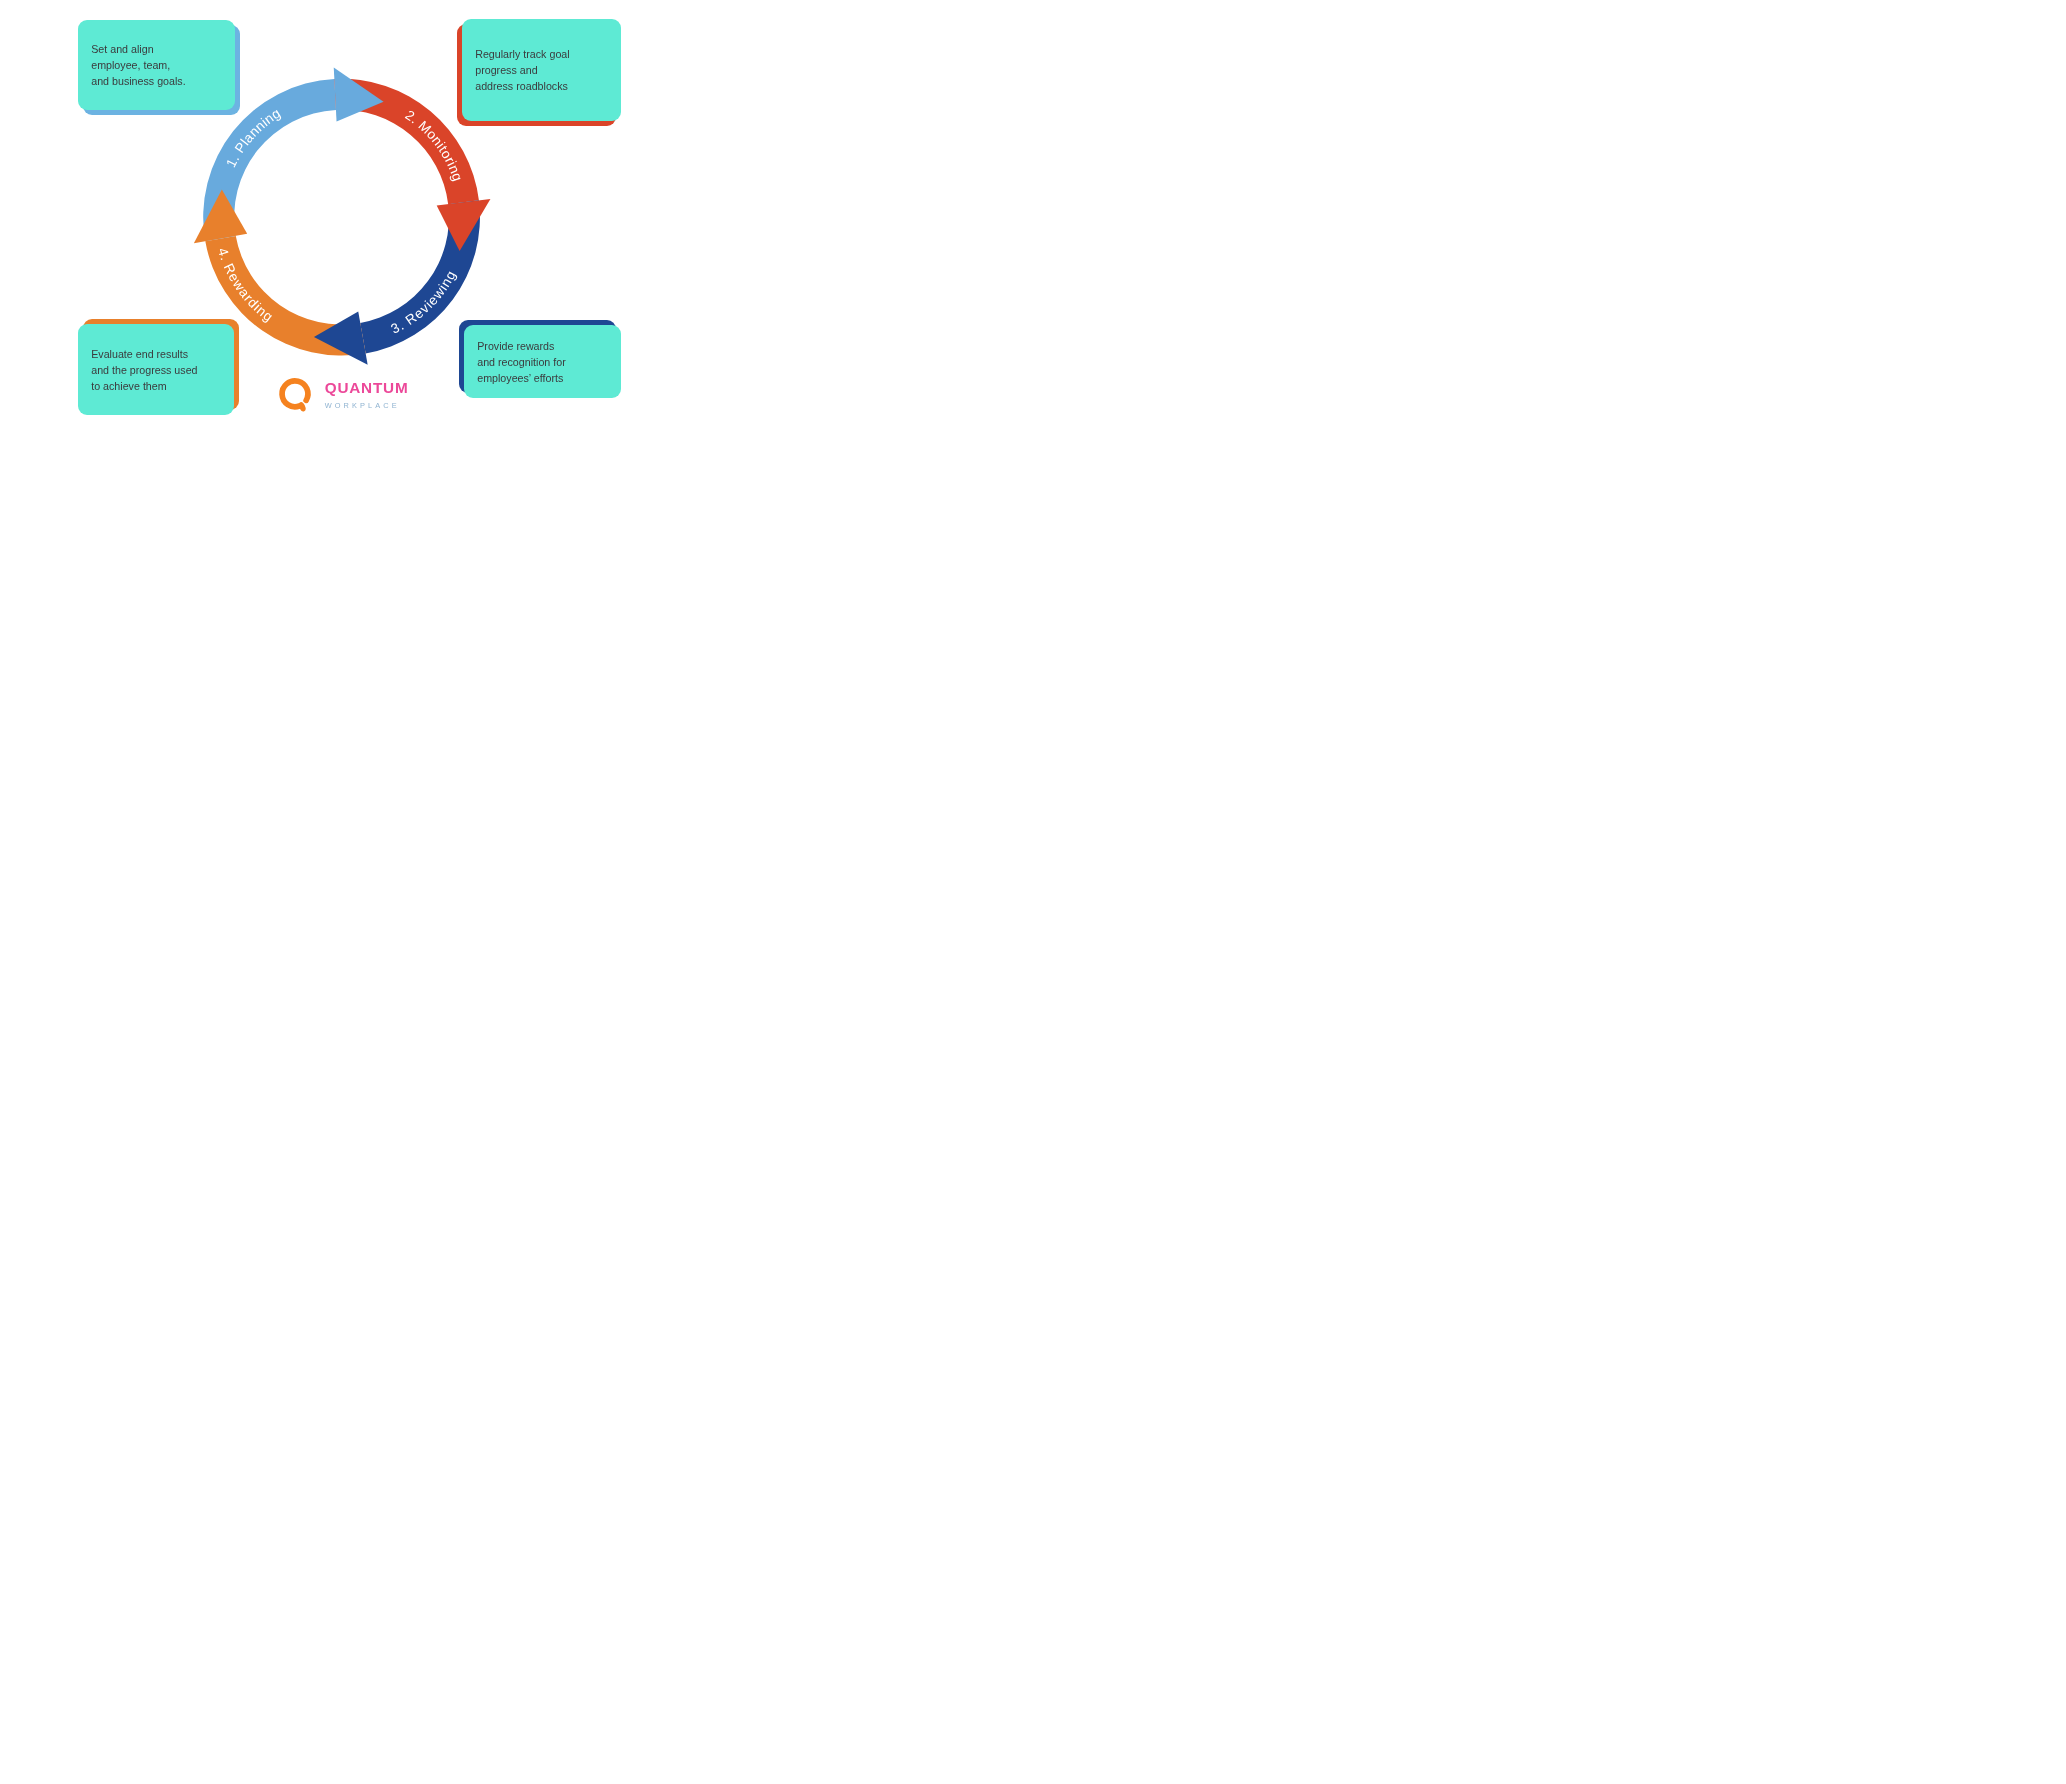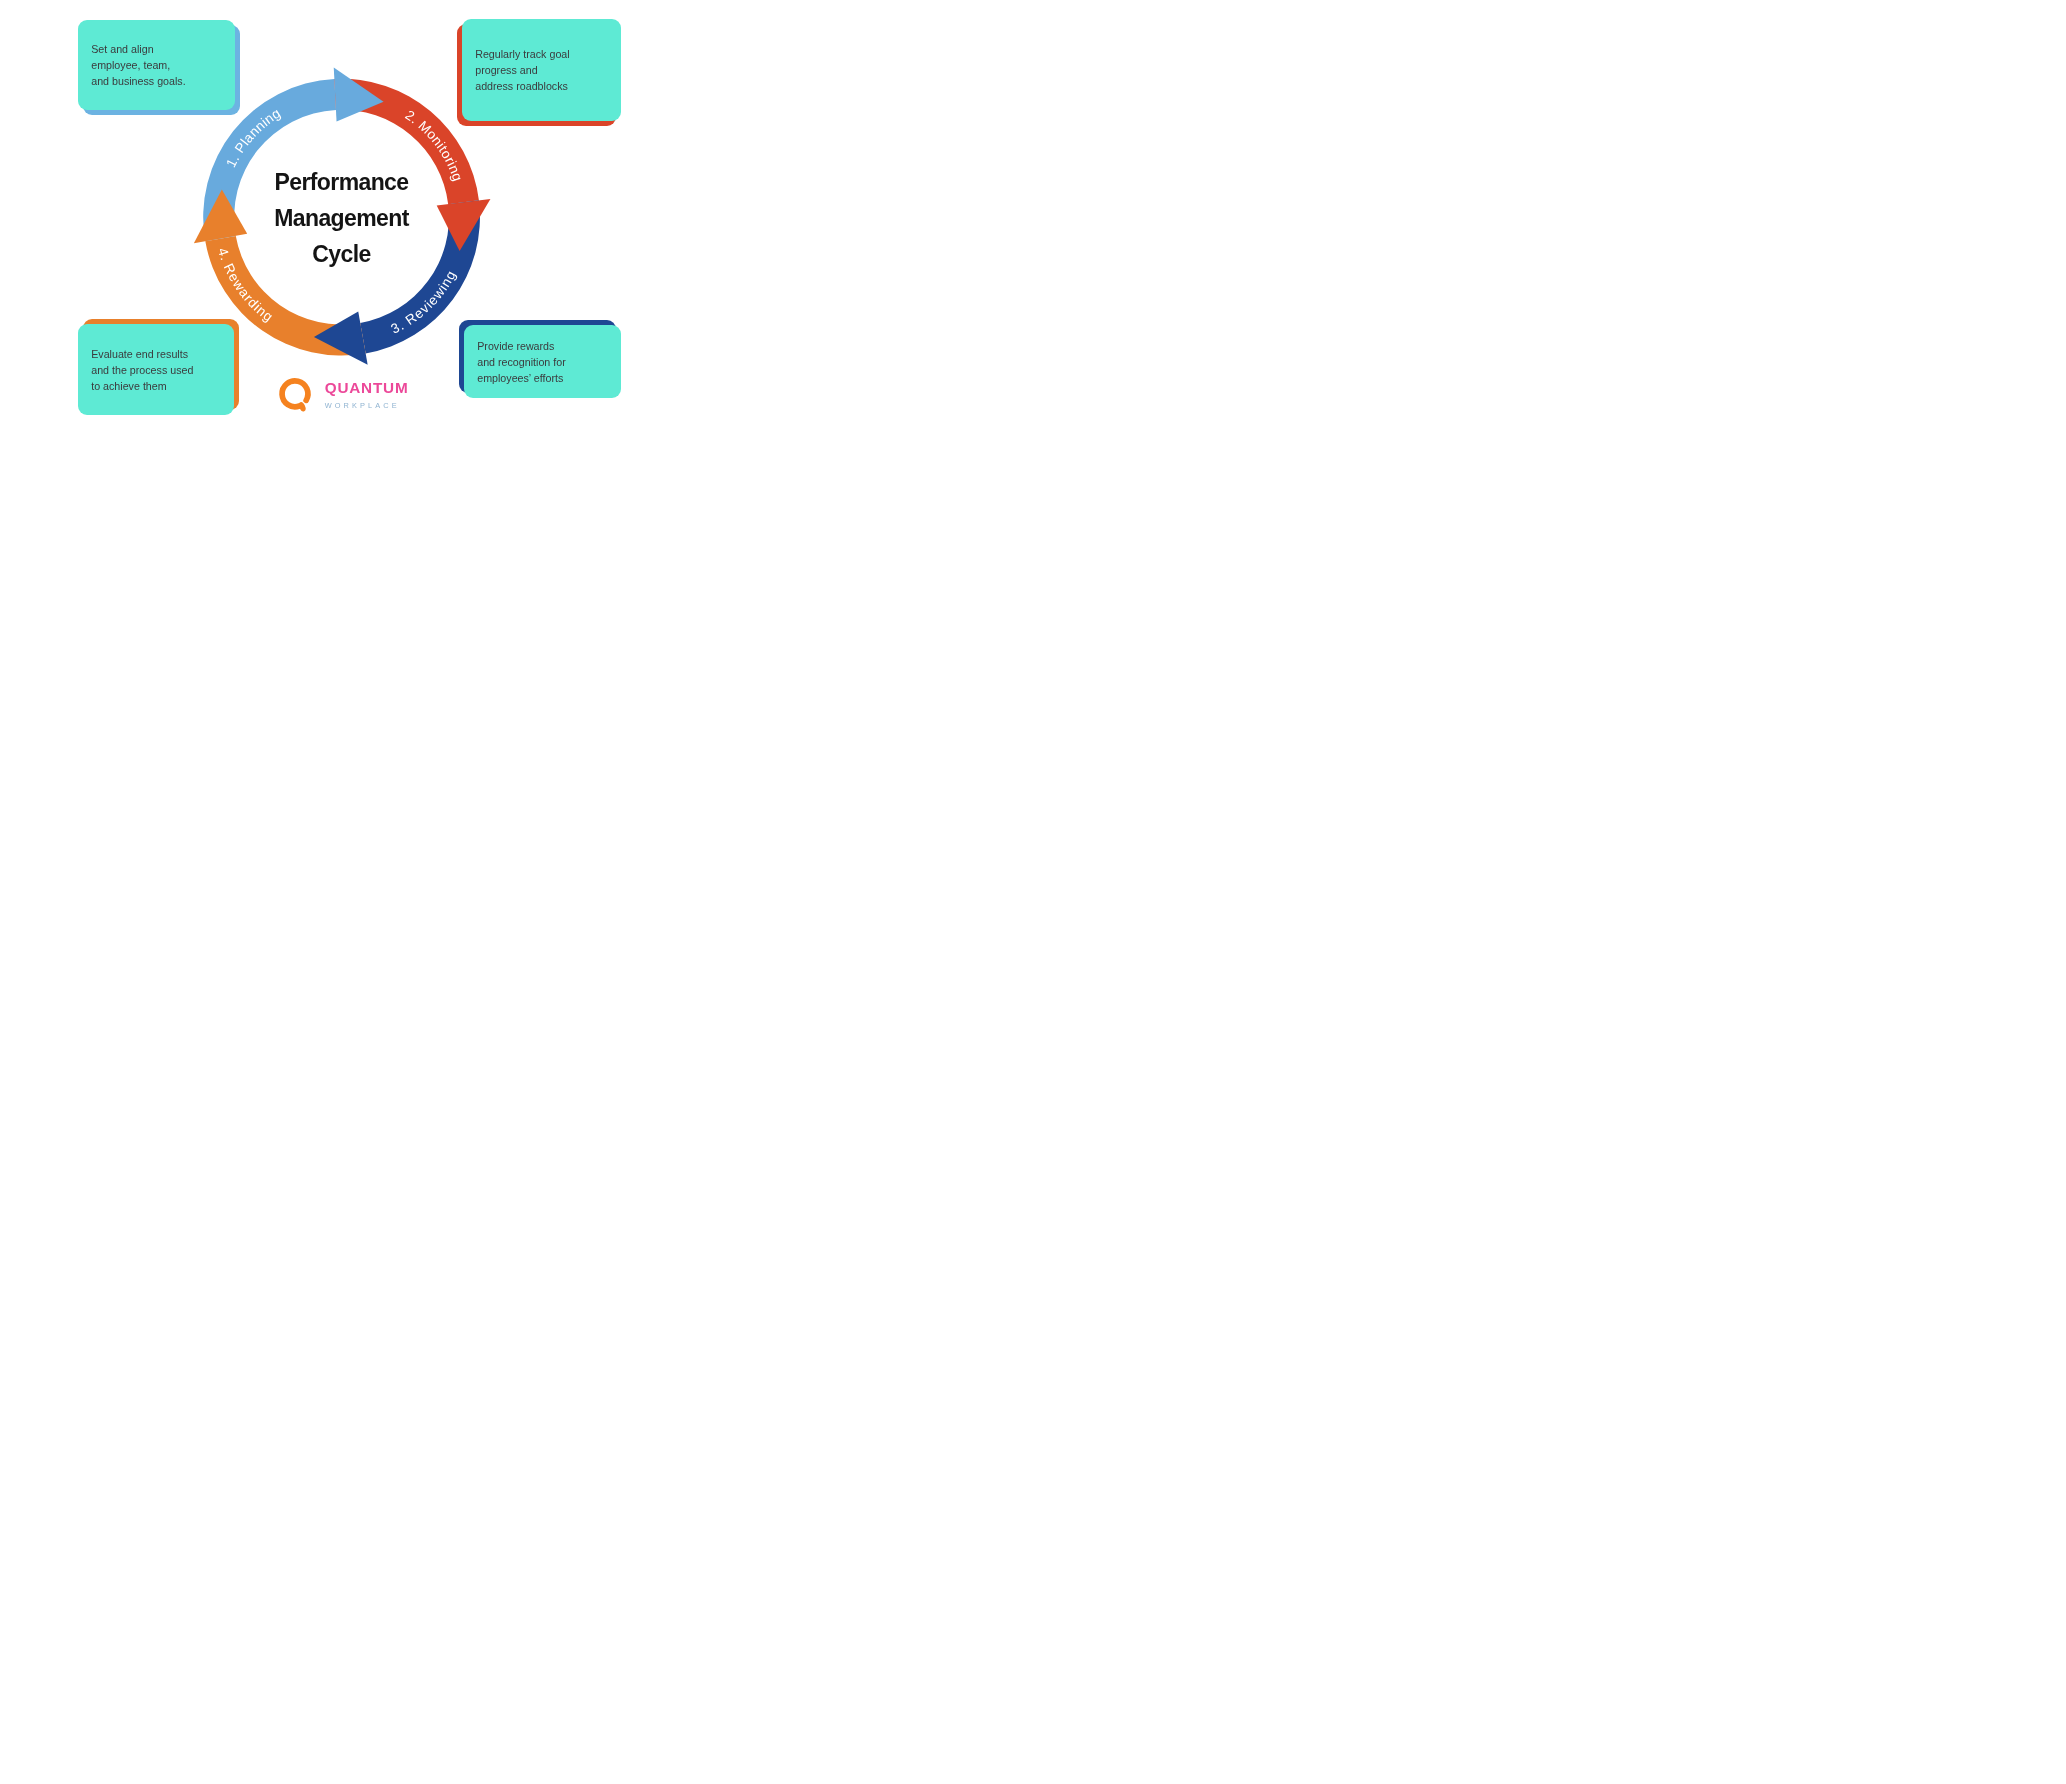--- a/index.html
+++ b/index.html
@@ -81,23 +81,20 @@
       <textPath href="#p-monitoring" startOffset="50%">2. Monitoring</textPath>
     </text>
     <text class="arc-label" dy="12" text-anchor="middle">
       <textPath href="#p-reviewing" startOffset="50%">3. Reviewing</textPath>
     </text>
     <text class="arc-label" dy="12" text-anchor="middle">
       <textPath href="#p-rewarding" startOffset="50%">4. Rewarding</textPath>
     </text>
   </svg>
 
-  <div class="title">Performance
-Management
-Cycle</div>
 
   <div class="callout tl">
     <div class="callout-shadow" style="background: rgb(108, 179, 226);"></div>
     <div class="callout-body">
       <div class="callout-text">Set and align
 employee, team,
 and business goals.</div>
     </div>
   </div>
 
@@ -107,21 +104,21 @@
       <div class="callout-text">Regularly track goal
 progress and
 address roadblocks</div>
     </div>
   </div>
 
   <div class="callout bl">
     <div class="callout-shadow" style="background: rgb(232, 128, 44);"></div>
     <div class="callout-body">
       <div class="callout-text">Evaluate end results
-and the process used
+and the progress used
 to achieve them</div>
     </div>
   </div>
 
   <div class="callout br">
     <div class="callout-shadow" style="background: rgb(30, 71, 147);"></div>
     <div class="callout-body">
       <div class="callout-text">Provide rewards
 and recognition for
 employees’ efforts</div>

